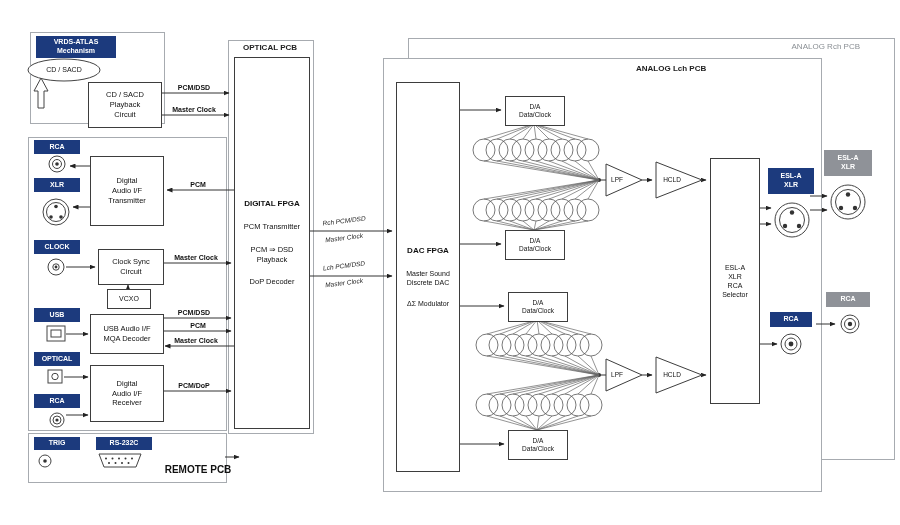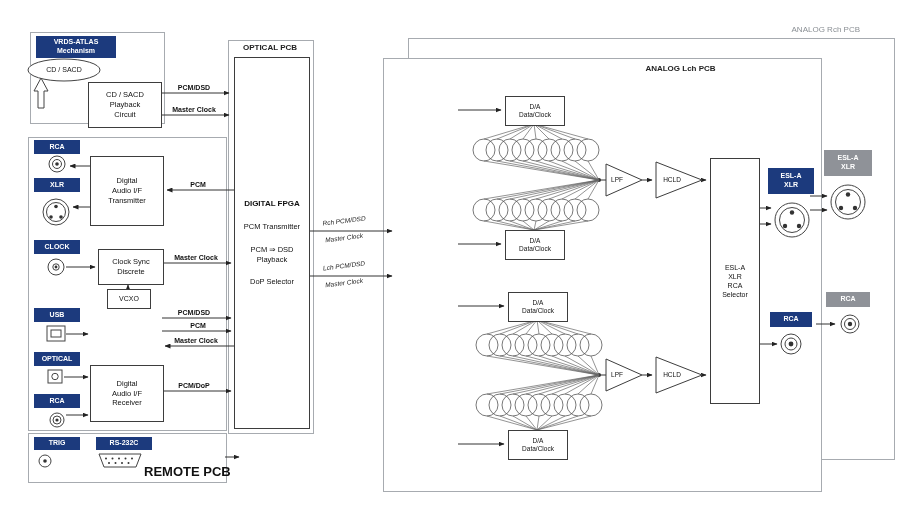--- a/index.html
+++ b/index.html
@@ -286,72 +286,80 @@
         <circle cx="791" cy="344" r="2.4" class="icoF"></circle>
     </g>
     <g>
       <circle cx="850" cy="324" r="9" class="icoW"></circle>
         <circle cx="850" cy="324" r="5.5" class="icoN"></circle>
         <circle cx="850" cy="324" r="2.2" class="icoF"></circle>
     </g>
   </svg>
 
   <div class="panel-title" style="left:228px;top:43px;width:84px;">OPTICAL PCB</div>
-  <div class="gray-title" style="left:700px;top:25px;width:160px;">ANALOG Rch PCB</div>
-  <div class="panel-title" style="left:608px;top:64px;width:145px;text-align:center;">ANALOG Lch PCB</div>
-  <div class="sig" style="left:144px;top:464px;width:80px;font-size:13px;">REMOTE PCB</div>
+  <div class="gray-title" style="left:700px;top:42px;width:160px;">ANALOG Rch PCB</div>
+  <div class="panel-title" style="left:636px;top:64px;width:145px;text-align:left;">ANALOG Lch PCB</div>
+  <div class="sig" style="left:158px;top:464px;width:80px;font-size:10px;">REMOTE PCB</div>
 
   <div class="navy" style="left:36px;top:36px;width:80px;height:22px;">VRDS-ATLAS
 Mechanism</div>
   <div class="free" style="left:28px;top:66px;width:72px;font-size:7px;text-align:center;">CD / SACD</div>
   <div class="box" style="left:88px;top:82px;width:72px;height:44px;font-size:7.5px;">CD / SACD
 Playback
 Circuit</div>
 
   <div class="box" style="left:234px;top:57px;width:74px;height:370px;row-gap:13px;">
     <span class="bold" style="font-size:8px;">DIGITAL FPGA</span>
     <span>PCM Transmitter</span>
     <span>PCM ⇒ DSD
 Playback</span>
-    <span>DoP Selector</span>
+    <span>DoP Decoder</span>
   </div>
 
   <div class="navy" style="left:34px;top:140px;width:46px;height:14px;">RCA</div>
   <div class="navy" style="left:34px;top:178px;width:46px;height:14px;">XLR</div>
   <div class="navy" style="left:34px;top:240px;width:46px;height:14px;">CLOCK</div>
   <div class="navy" style="left:34px;top:308px;width:46px;height:14px;">USB</div>
   <div class="navy" style="left:34px;top:352px;width:46px;height:14px;">OPTICAL</div>
   <div class="navy" style="left:34px;top:394px;width:46px;height:14px;">RCA</div>
 
   <div class="box" style="left:90px;top:156px;width:72px;height:68px;">Digital
 Audio I/F
 Transmitter</div>
   <div class="box" style="left:98px;top:249px;width:64px;height:34px;">Clock Sync
-Discrete</div>
+Circuit</div>
   <div class="box" style="left:107px;top:289px;width:42px;height:18px;font-size:7px;">VCXO</div>
+  <div class="box" style="left:90px;top:314px;width:72px;height:38px;">USB Audio I/F
+MQA Decoder</div>
   <div class="box" style="left:90px;top:365px;width:72px;height:55px;">Digital
 Audio I/F
 Receiver</div>
 
   <div class="navy" style="left:34px;top:437px;width:46px;height:13px;">TRIG</div>
   <div class="navy" style="left:96px;top:437px;width:56px;height:13px;">RS-232C</div>
 
   <div class="sig" style="left:162px;top:84px;width:64px;">PCM/DSD</div>
   <div class="sig" style="left:160px;top:106px;width:68px;">Master Clock</div>
   <div class="sig" style="left:172px;top:181px;width:52px;">PCM</div>
   <div class="sig" style="left:162px;top:254px;width:68px;">Master Clock</div>
   <div class="sig" style="left:162px;top:309px;width:64px;">PCM/DSD</div>
   <div class="sig" style="left:172px;top:322px;width:52px;">PCM</div>
   <div class="sig" style="left:164px;top:337px;width:64px;">Master Clock</div>
   <div class="sig" style="left:162px;top:382px;width:64px;">PCM/DoP</div>
   <div class="sigi" style="left:312px;top:217px;width:64px;">Rch PCM/DSD</div>
   <div class="sigi" style="left:316px;top:234px;width:56px;">Master Clock</div>
   <div class="sigi" style="left:312px;top:262px;width:64px;">Lch PCM/DSD</div>
   <div class="sigi" style="left:316px;top:279px;width:56px;">Master Clock</div>
 
+  <div class="box" style="left:396px;top:82px;width:62px;height:388px;row-gap:12px;">
+    <span class="bold" style="font-size:8px;">DAC FPGA</span>
+    <span style="font-size:7px;">Master Sound
+Discrete DAC</span>
+    <span style="font-size:7px;">ΔΣ Modulator</span>
+  </div>
 
   <div class="box" style="left:505px;top:96px;width:58px;height:28px;font-size:6.5px;">D/A
 Data/Clock</div>
   <div class="box" style="left:505px;top:230px;width:58px;height:28px;font-size:6.5px;">D/A
 Data/Clock</div>
   <div class="box" style="left:508px;top:292px;width:58px;height:28px;font-size:6.5px;">D/A
 Data/Clock</div>
   <div class="box" style="left:508px;top:430px;width:58px;height:28px;font-size:6.5px;">D/A
 Data/Clock</div>
 

